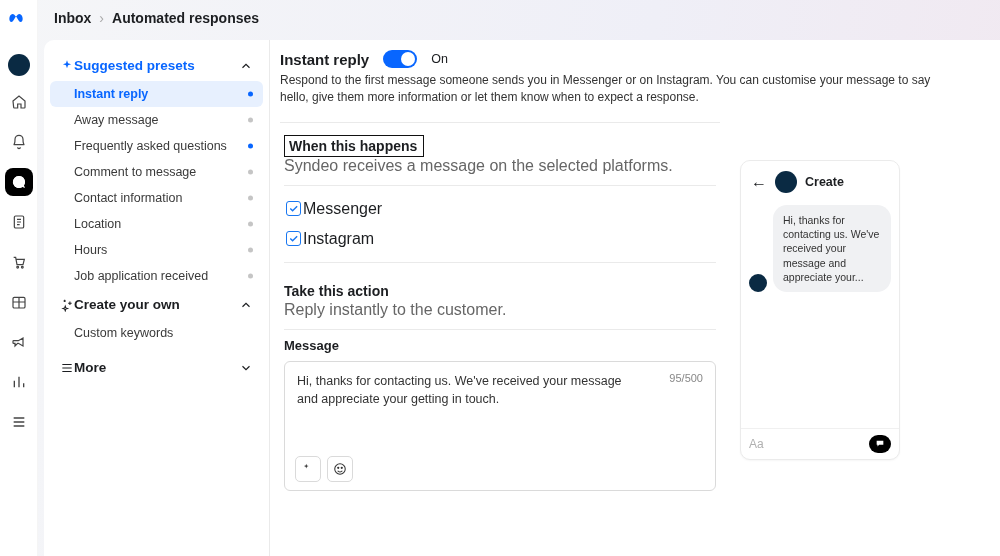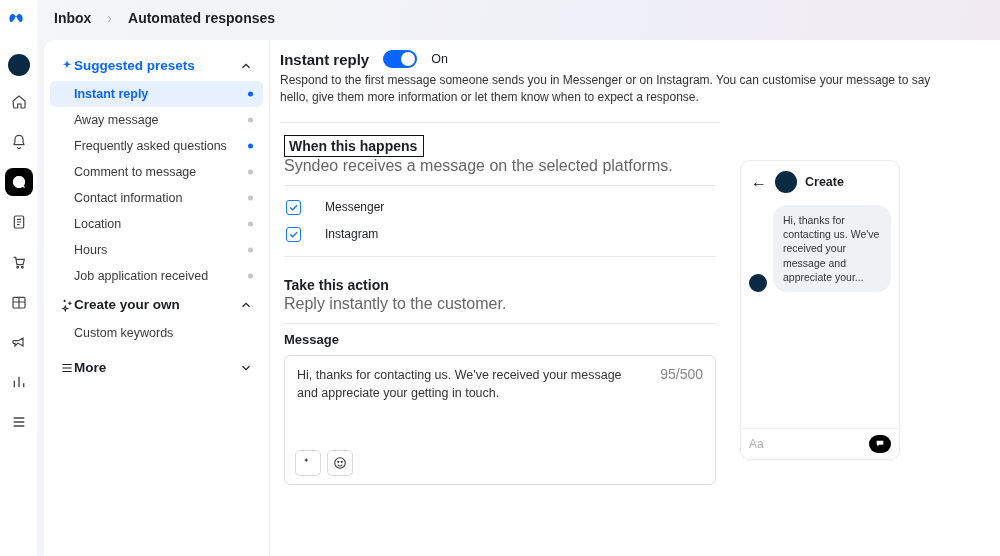--- a/index.html
+++ b/index.html
@@ -34,21 +34,21 @@
       display:flex;align-items:center;justify-content:center;
       color:#444; cursor:pointer;
     }
     .rail .ic.active { background:#000; color:#fff; }
     .rail svg { width:16px; height:16px; }
     
     .main {
       flex:1; display:flex; flex-direction:column; height:100%;
     }
     .crumbs {
-      display:flex; align-items:center; gap:16px;
+      display:flex; align-items:center; gap:8px;
       padding: 10px 16px 14px;
       font-size:14px; font-weight:600; color:#1C1E21;
     }
     .crumbs .chev { color:#aaa; font-weight:400;}
     .panel {
       flex:1; display:flex;
       background:#fff;
       border-radius:10px 0 0 0;
       margin-left: 6px;
       overflow:hidden;
@@ -92,33 +92,33 @@
     .hdr-state { font-size:12.5px; }
     .desc { font-size:12px; line-height:1.4; color:#333; margin-bottom:16px; width: 670px;}
     .card {
       border-top:1px solid #EAEAEA;
       padding: 12px 4px;
     }
     .card-title-box {border:1.5px solid #111; padding:2px 6px 2px 4px; display:inline-block;}
     .card .ttl { font-size:14px; font-weight:700; margin-bottom:2px;}
     .card .sub { font-size:16px; color:#666; margin-bottom:10px;}
     .check-row {
-      display:flex; align-items:center; gap:24px; padding:6px 2px; font-size:12px;
+      display:flex; align-items:center; gap:2px; padding:6px 2px; font-size:16px;
     }
     .cbox {
       width:15px; height:15px; border:1.5px solid #1877F2; border-radius:3px;
       display:flex; align-items:center; justify-content:center; color:#1877F2;
     }
     .cbox svg{width:11px;height:11px;}
     .field-lbl { font-size:13px; font-weight:700; margin:4px 0 8px; }
     .msg-box {
       border:1px solid #DADADA; border-radius:6px; padding:10px 12px 46px; position:relative; min-height:130px;
     }
     .msg-text { font-size:12.5px; line-height:1.5; color:#333; width:80%;}
-    .counter { position:absolute; right:12px; top:10px; font-size:14px; color:#888;margin-left:44px;}
+    .counter { position:absolute; right:12px; top:10px; font-size:11px; color:#888;margin-left:44px;}
     .msg-tools { position:absolute; left:10px; bottom:8px; display:flex; gap:6px;}
     .tool-btn {
       width:26px; height:26px; border:1px solid #DADADA; border-radius:5px;
       display:flex;align-items:center;justify-content:center; color:#333; cursor:pointer;
     }
     .divider-line { height:1px; background:#EAEAEA; margin:8px 0; }
     
     .preview {
       width:160px; margin-top:110px;
       border:1px solid #EBEBEB; border-radius:10px; background:#fff;

